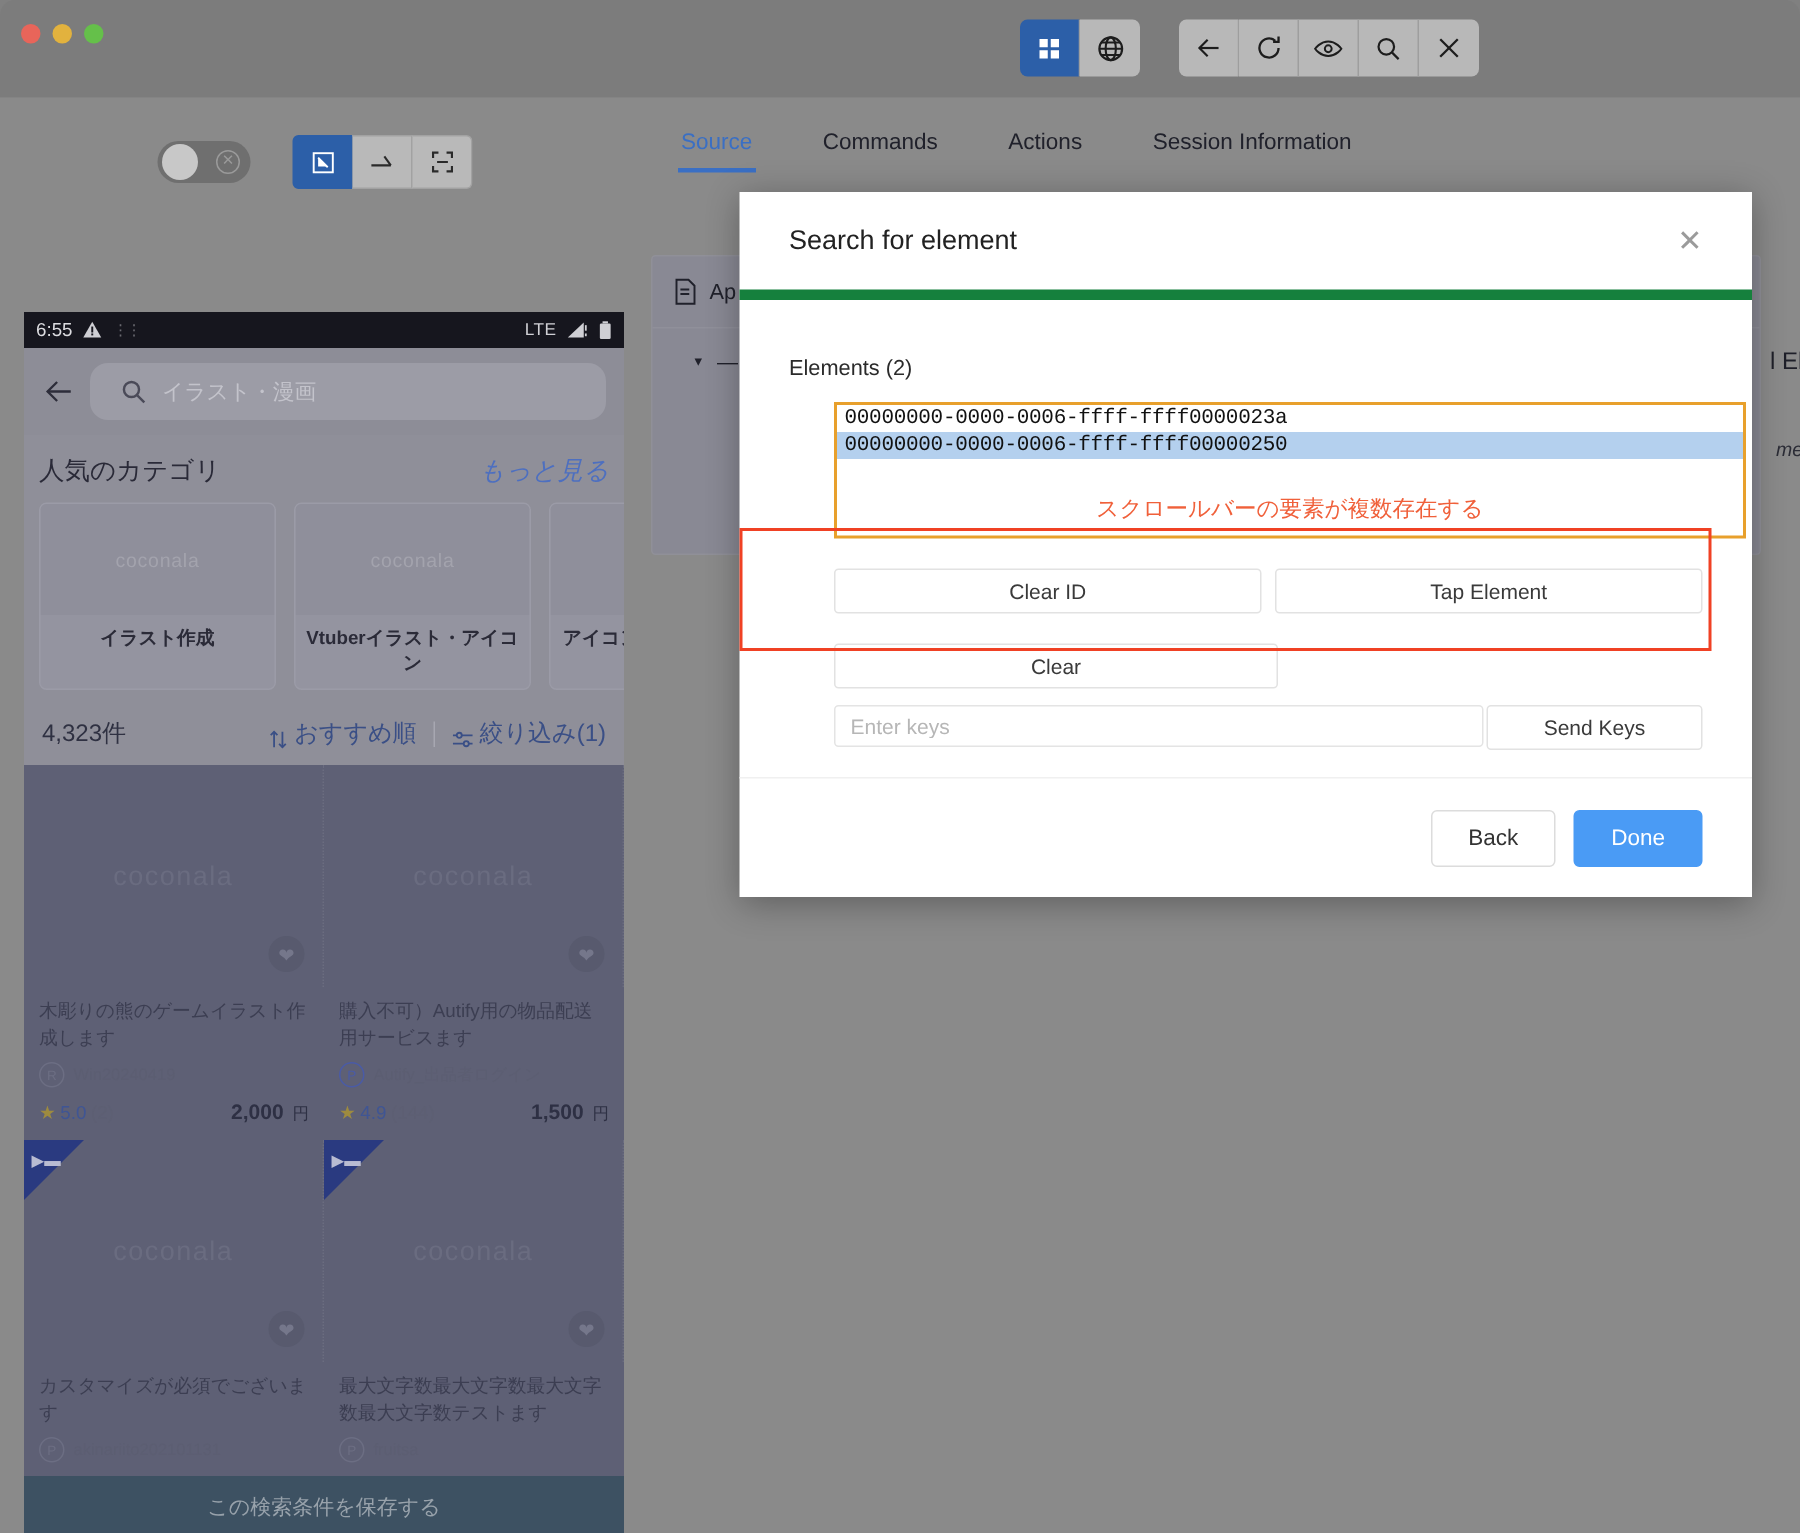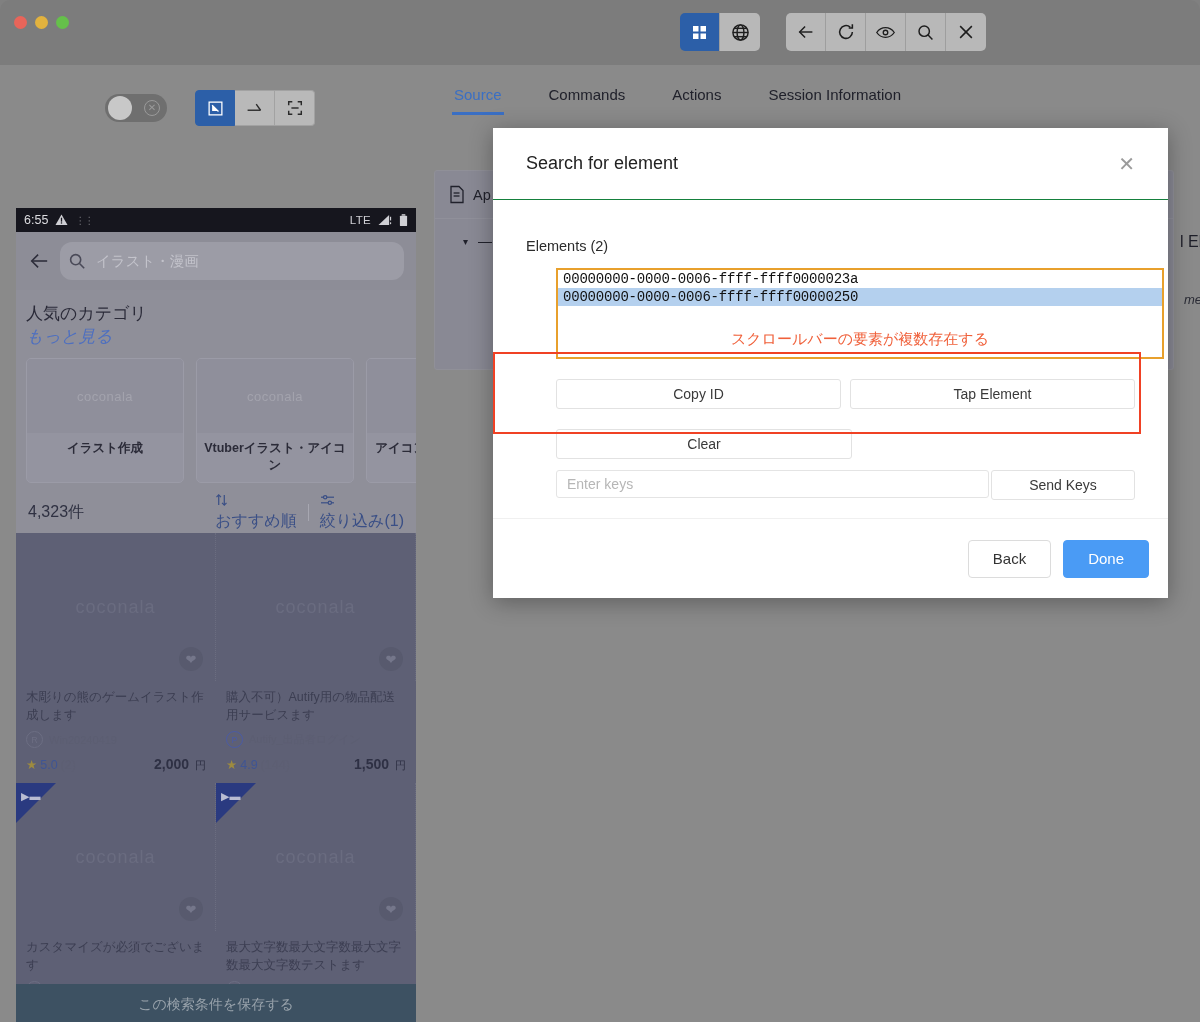--- a/index.html
+++ b/index.html
@@ -96,26 +96,26 @@
   .statusbar .spacer { flex: 1; }
   .statusbar .lte { font-size: 11.5px; letter-spacing: .3px; }
 
   .searchbar {
     height: 58px; background: #8d8d97;
     display: flex; align-items: center; padding: 0 12px; gap: 10px;
   }
   .searchbox {
     flex: 1; height: 38px; border-radius: 12px;
     background: #9c9ca6; display: flex; align-items: center;
-    padding: 0 8px; gap: 10px;
+    padding: 0 20px; gap: 10px;
   }
   .searchbox .qtext { color: #c3c3cb; font-size: 14.5px; }
 
   .catsec { background: #8f8f99; padding: 12px 10px 8px 10px; }
-  .catsec-head { display: flex; align-items: baseline; justify-content: space-between; flex-direction: column; }
+  .catsec-head { display: flex; align-items: baseline; justify-content: space-between; }
   .catsec-title { font-size: 17px; color: #2a2a38; }
   .catsec-more { font-size: 17px; color: #4d6fc0; font-style: italic; }
   .catrow { display: flex; gap: 12px; margin-top: 10px; }
   .catcard {
     width: 158px; flex: 0 0 158px;
     background: #9494a0; border-radius: 5px;
     border: 1px solid #9b9ba7;
     overflow: hidden;
   }
   .catthumb {
@@ -129,21 +129,21 @@
     font-weight: bold;
   }
 
   .filterrow {
     height: 42px; background: #8f8f99;
     display: flex; align-items: center; padding: 0 12px;
     font-size: 16px; color: #2f3142;
   }
   .filterrow .count { color: #2f3142; }
   .filterrow .spacer { flex: 1; }
-  .filterrow .fitem { color: #3a4f86; display: flex; align-items: flex-start; gap: 4px; flex-direction: column; }
+  .filterrow .fitem { color: #3a4f86; display: flex; align-items: flex-end; gap: 4px; }
   .filterrow .divider { width: 1px; height: 17px; background: #a7a7b1; margin: 0 11px; }
 
   .grid { display: flex; flex-wrap: wrap; }
   .pcard { width: 200px; position: relative; }
   .pthumb {
     height: 148px; background: #5e6075;
     border-right: 1px dotted #6b6d80;
     display: flex; align-items: center; justify-content: center;
     position: relative;
   }
@@ -232,21 +232,21 @@
   
   .modal {
     position: absolute; left: 493px; top: 128px;
     width: 675px; height: 470px;
     background: #ffffff;
     box-shadow: 0 4px 22px rgba(0,0,0,.32);
   }
   .modal-head {
     height: 72px; padding: 0 33px;
     display: flex; align-items: center;
-    border-bottom: 1px solid #15803d;
+    border-bottom: 7px solid #15803d;
   }
   .modal-title { font-size: 18px; color: #222; }
   .modal-head .spacer { flex: 1; }
   .modal-close { color: #9b9b9b; font-size: 20px; line-height: 1; cursor: pointer; }
 
   .modal-body { padding: 38px 33px 0 33px; position: relative; }
   .elements-label { font-size: 14.5px; color: #2b2b2b; margin-bottom: 14px; }
 
   .redbox {
     position: absolute; left: 0px; top: 152px;
@@ -293,21 +293,21 @@
     width: 152px; height: 30px; margin-left: 2px;
     border: 1px solid #e2e2e2; background: #fff; border-radius: 3px;
     font-size: 14px; color: #3a3a3a;
     display: flex; align-items: center; justify-content: center; cursor: pointer;
   }
 
   .modal-foot {
     position: absolute; left: 0; bottom: 0; width: 675px; height: 80px;
     border-top: 1px solid #f0f0f0;
     display: flex; align-items: center; justify-content: flex-end;
-    gap: 12px; padding-right: 19px;
+    gap: 12px; padding-right: 33px;
   }
   .foot-btn {
     height: 38px; padding: 0 24px; border-radius: 4px;
     font-size: 15px; display: flex; align-items: center; justify-content: center;
     cursor: pointer;
   }
   .foot-btn.secondary { background: #fff; border: 1px solid #dcdcdc; color: #333; }
   .foot-btn.primary { background: #4a9bf5; border: 1px solid #4a9bf5; color: #fff; }
 </style>
 </head>
@@ -637,21 +637,21 @@
         <div class="listbox">
           <div class="listitem">00000000-0000-0006-ffff-ffff0000023a</div>
           <div class="listitem selected">00000000-0000-0006-ffff-ffff00000250</div>
         </div>
         <div class="ann-text">スクロールバーの要素が複数存在する</div>
       </div>
 
       <div class="redbox"></div>
 
       <div class="btnrow">
-        <div class="gbtn w295">Copy ID</div>
+        <div class="gbtn w295">Clear ID</div>
         <div class="gbtn w295">Tap Element</div>
       </div>
       <div class="btnrow">
         <div class="gbtn w295">Clear</div>
       </div>
       <div class="keyrow">
         <input class="keyinput" style="width: 456px;" type="text" placeholder="Enter keys">
         <div class="sendkeys">Send Keys</div>
       </div>
     </div>

